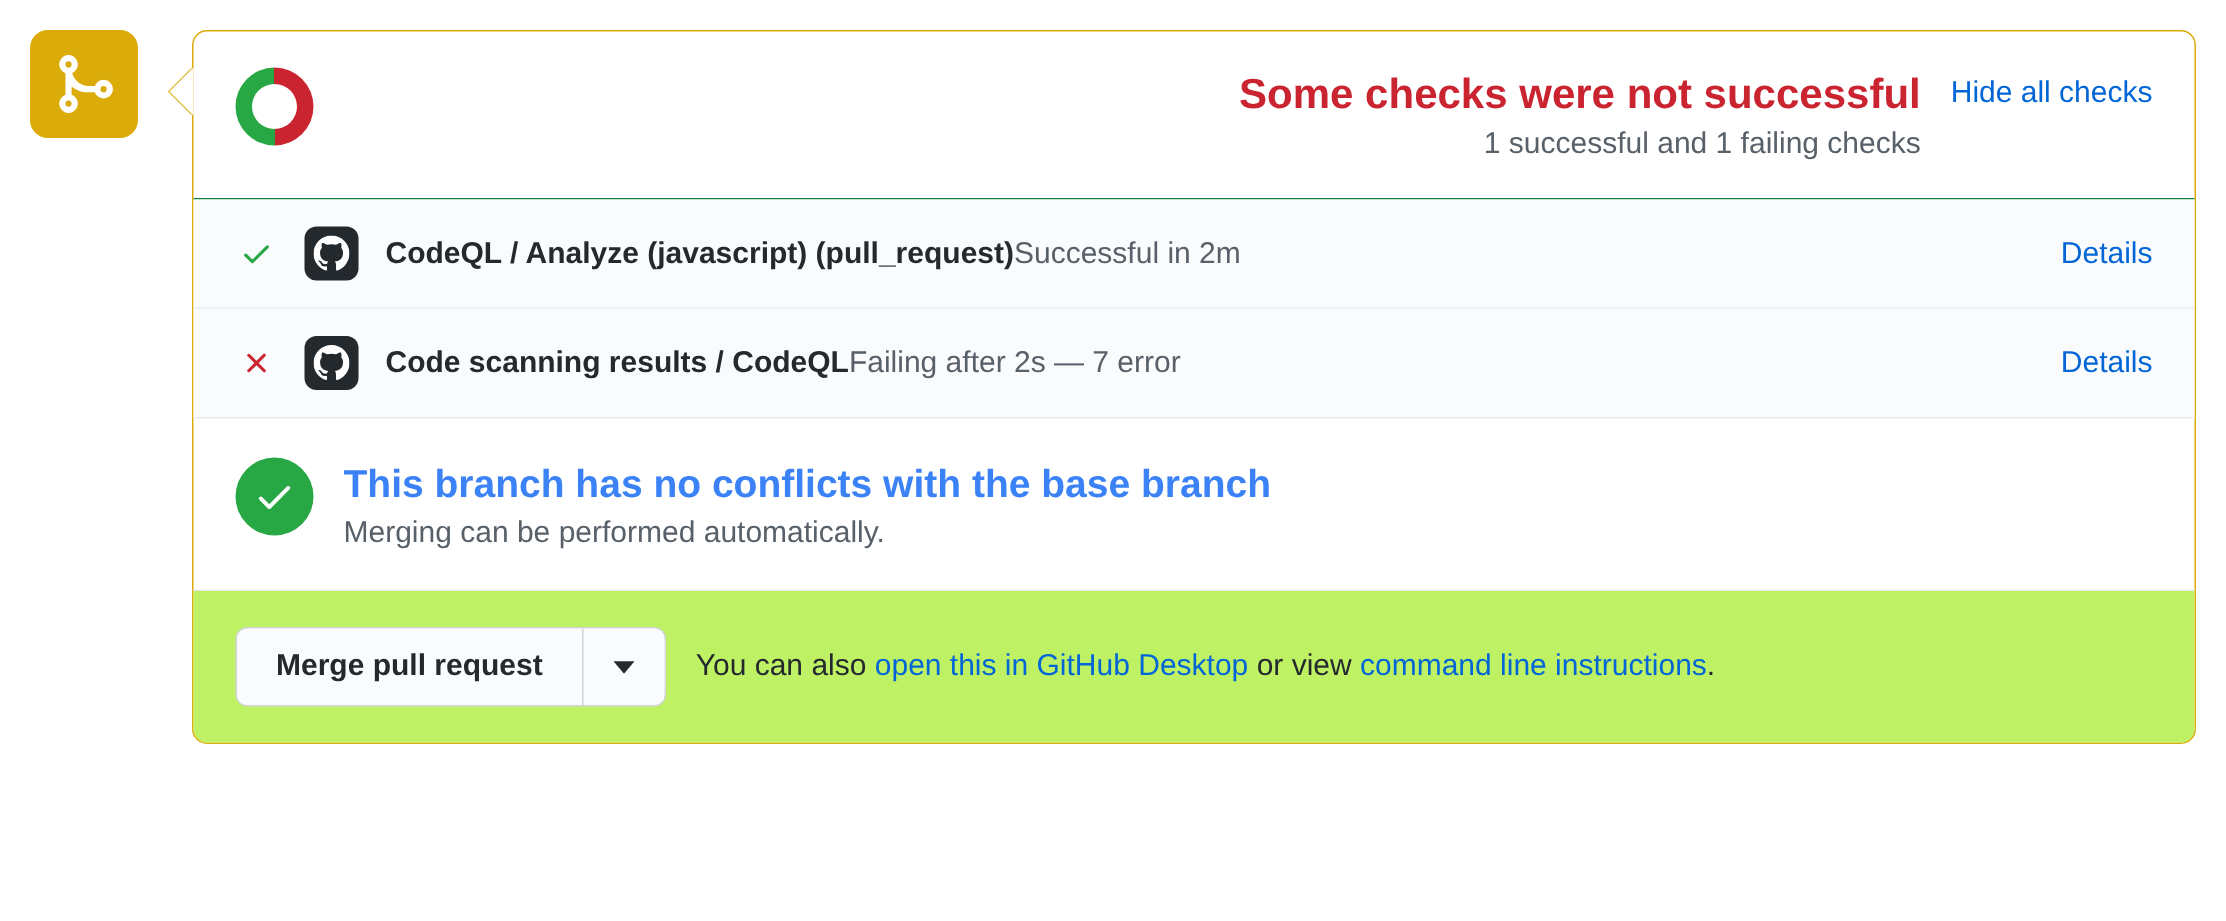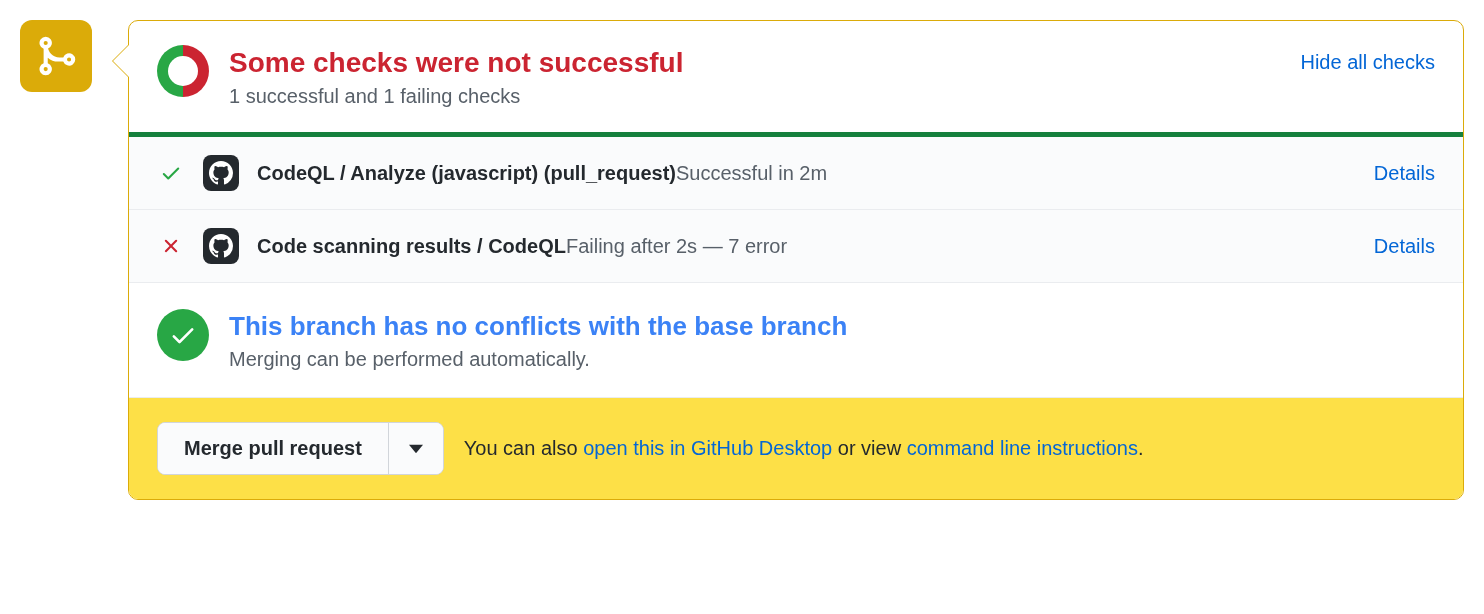--- a/index.html
+++ b/index.html
@@ -48,21 +48,21 @@
     position: relative;
     background: #fff;
     overflow: visible;
   }
   .section {
     padding: 24px 28px 24px 28px;
     display: flex;
     align-items: flex-start;
     gap: 20px;
   }
-  .section.header { border-bottom: 5px solid #15803d; }
+  .section.header { border-bottom: 1px solid #15803d; text-align: right; }
   .donut {
     width: 52px; height: 52px; flex-shrink: 0;
     border-radius: 50%;
     background: conic-gradient(#cb2431 0deg 180deg, #28a745 180deg 360deg);
     position: relative;
   }
   .donut::after {
     content: "";
     position: absolute;
     inset: 11px;
@@ -133,21 +133,21 @@
     justify-content: center;
     flex-shrink: 0;
   }
   .merge-title {
     font-weight: 600;
     font-size: 26px;
     color: #3b82f6;
     margin: 2px 0 6px 0;
   }
   .footer {
-    background: #fde047;
+    background: #bef264;
     padding: 24px 28px;
     display: flex;
     align-items: center;
     gap: 20px;
     border-radius: 0 0 9px 9px;
     flex-wrap: wrap;
   }
   .btn-group {
     display: inline-flex;
     border: 1px solid #d1d5da;

